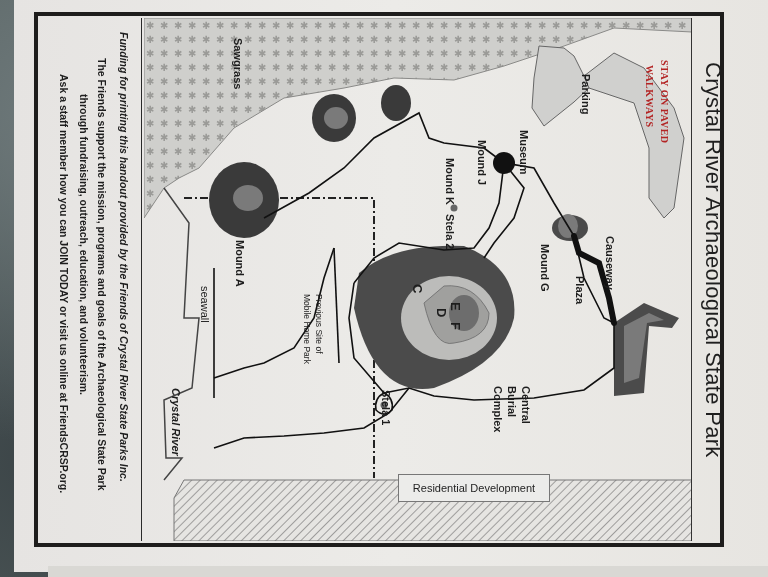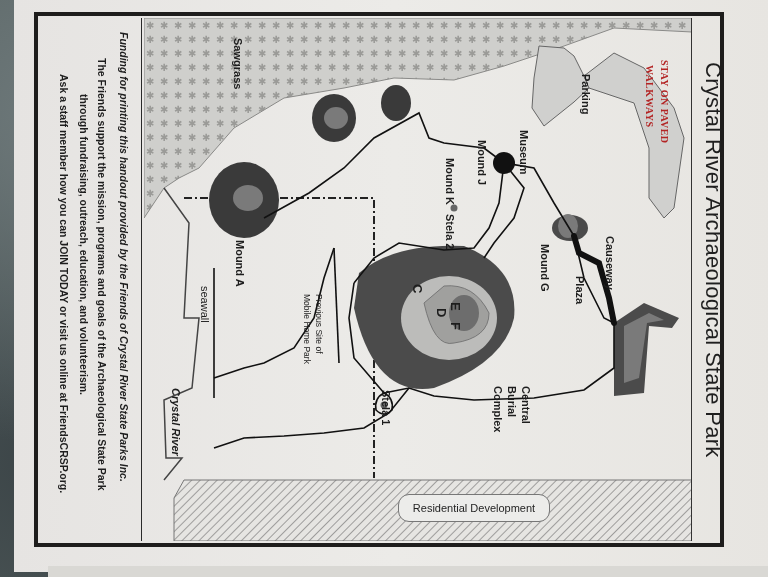--- a/index.html
+++ b/index.html
@@ -160,14 +160,14 @@
   <div class="map-label" style="left:266px; top:266px; font-size:13px;">C</div>
   <div class="map-label" style="left:290px; top:290px; font-size:13px;">D</div>
   <div class="map-label" style="left:304px; top:284px; font-size:13px;">E</div>
   <div class="map-label" style="left:304px; top:304px; font-size:13px;">F</div>
   <div class="map-label" style="left:376px; top:368px;">Central</div>
   <div class="map-label" style="left:362px; top:368px;">Burial</div>
   <div class="map-label" style="left:348px; top:368px;">Complex</div>
   <div class="map-label" style="left:236px; top:372px;">Stela 1</div>
   <div class="map-label" style="left:26px; top:370px; font-style:italic;">Crystal River</div>
 
-  <div class="residential-label" style="left:254px; top:476px;border-radius:11px;">Residential Development</div>
+  <div class="residential-label" style="left:254px; top:456px;">Residential Development</div>
 </div>
 
 </body></html>

